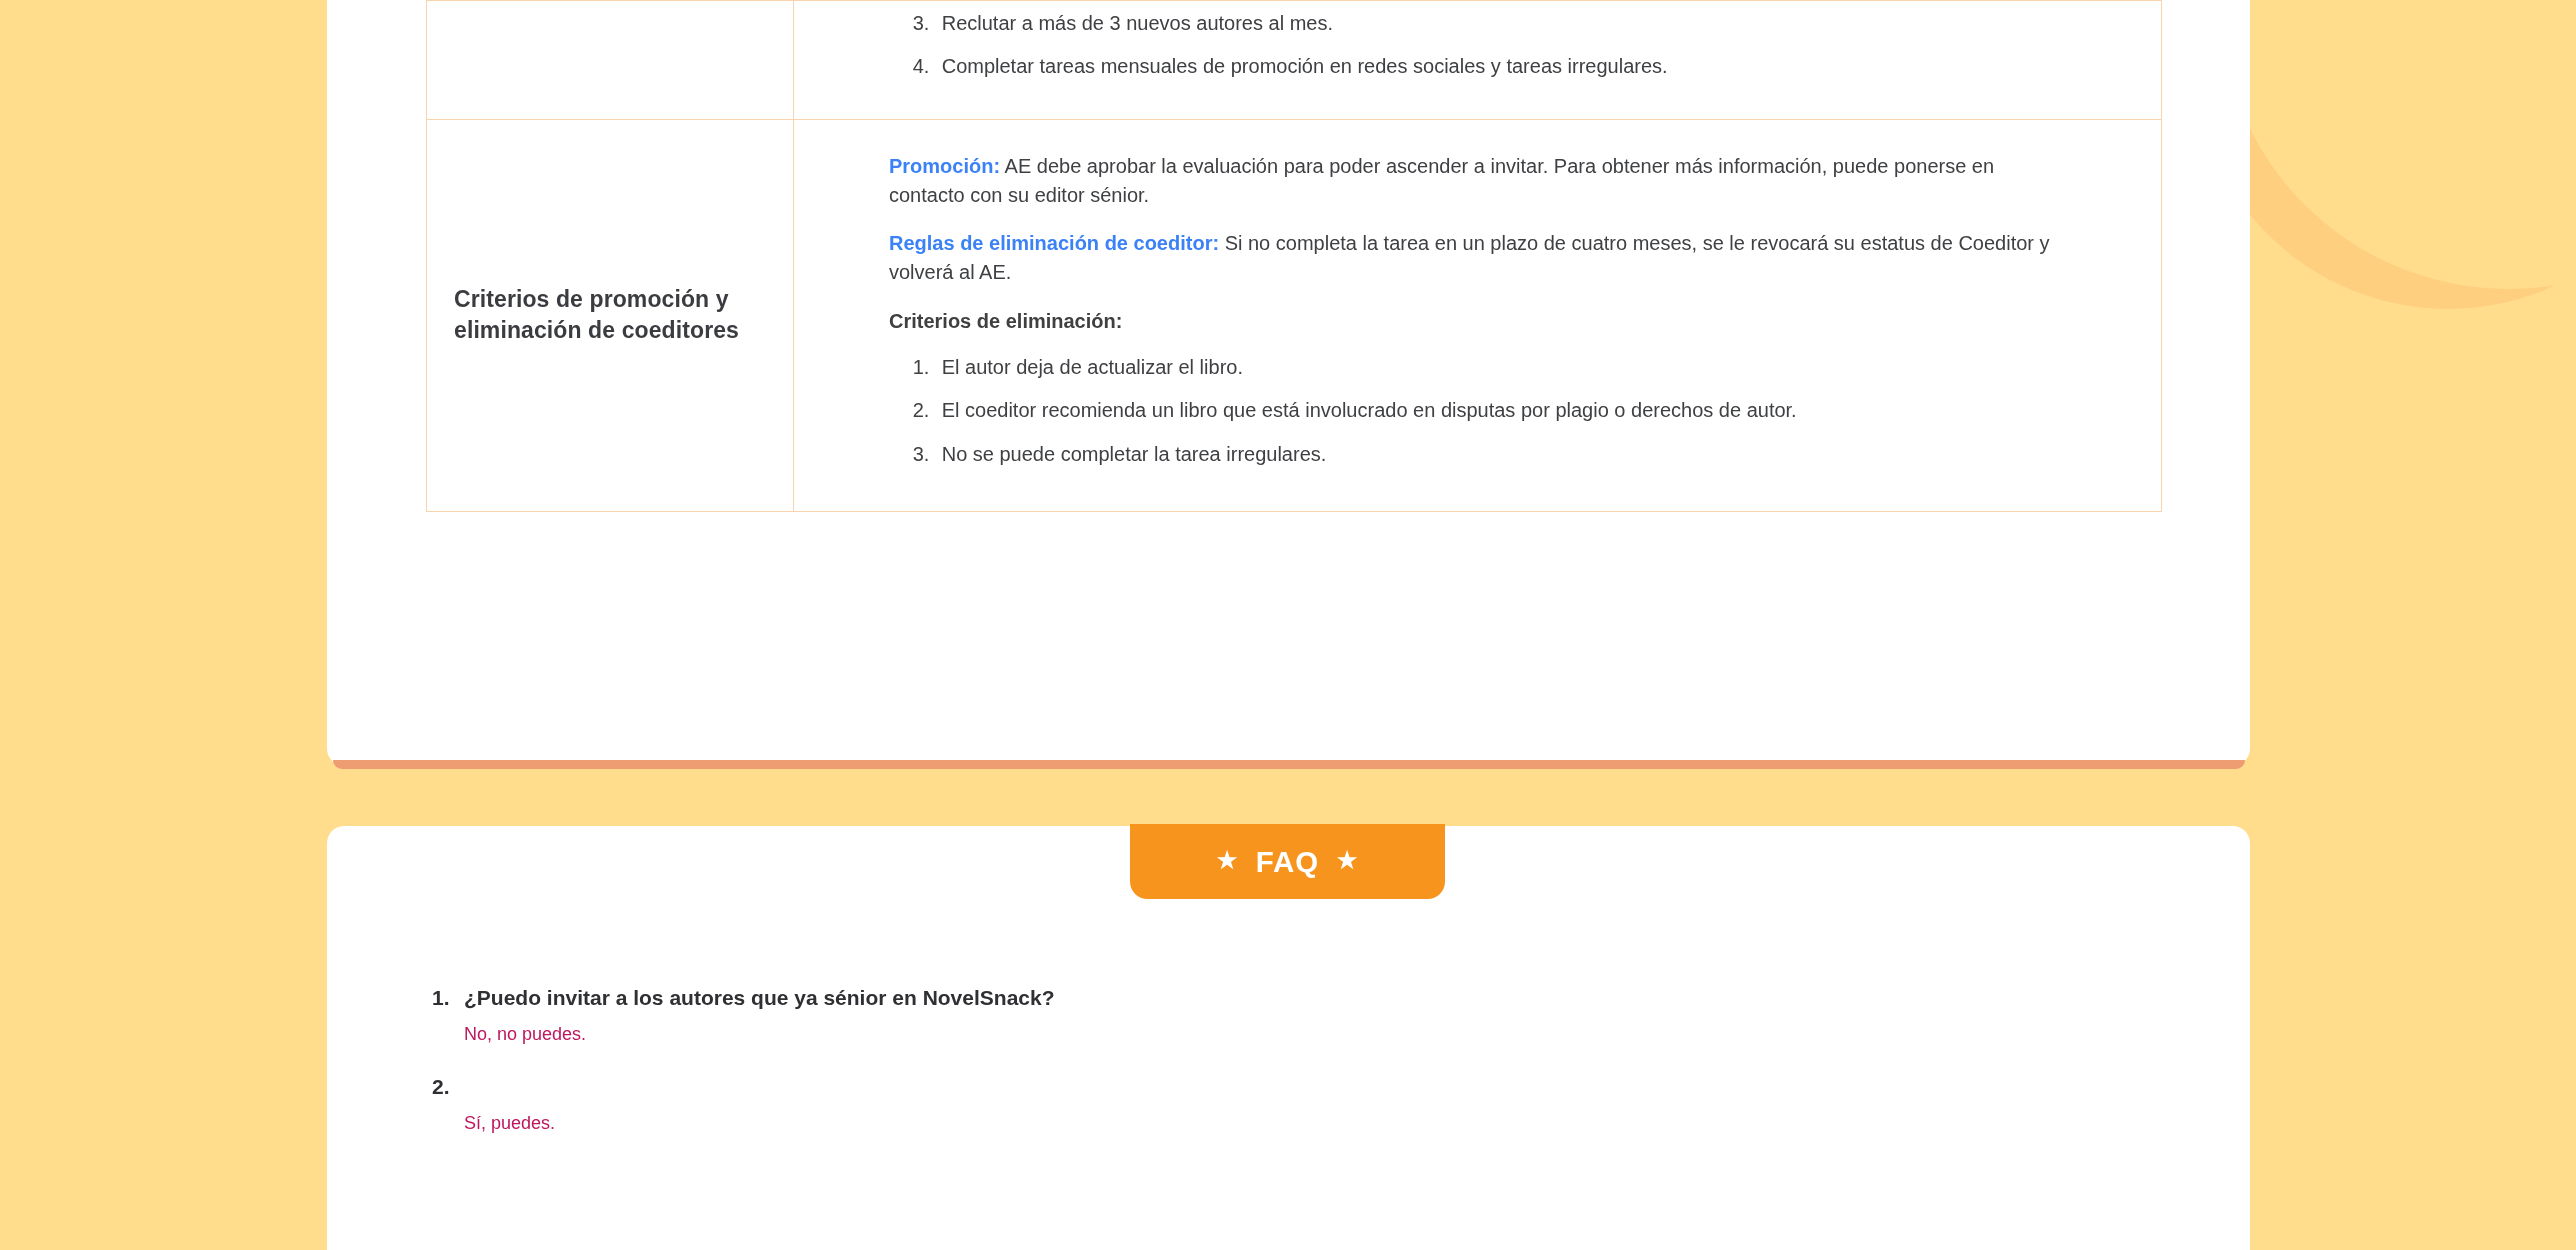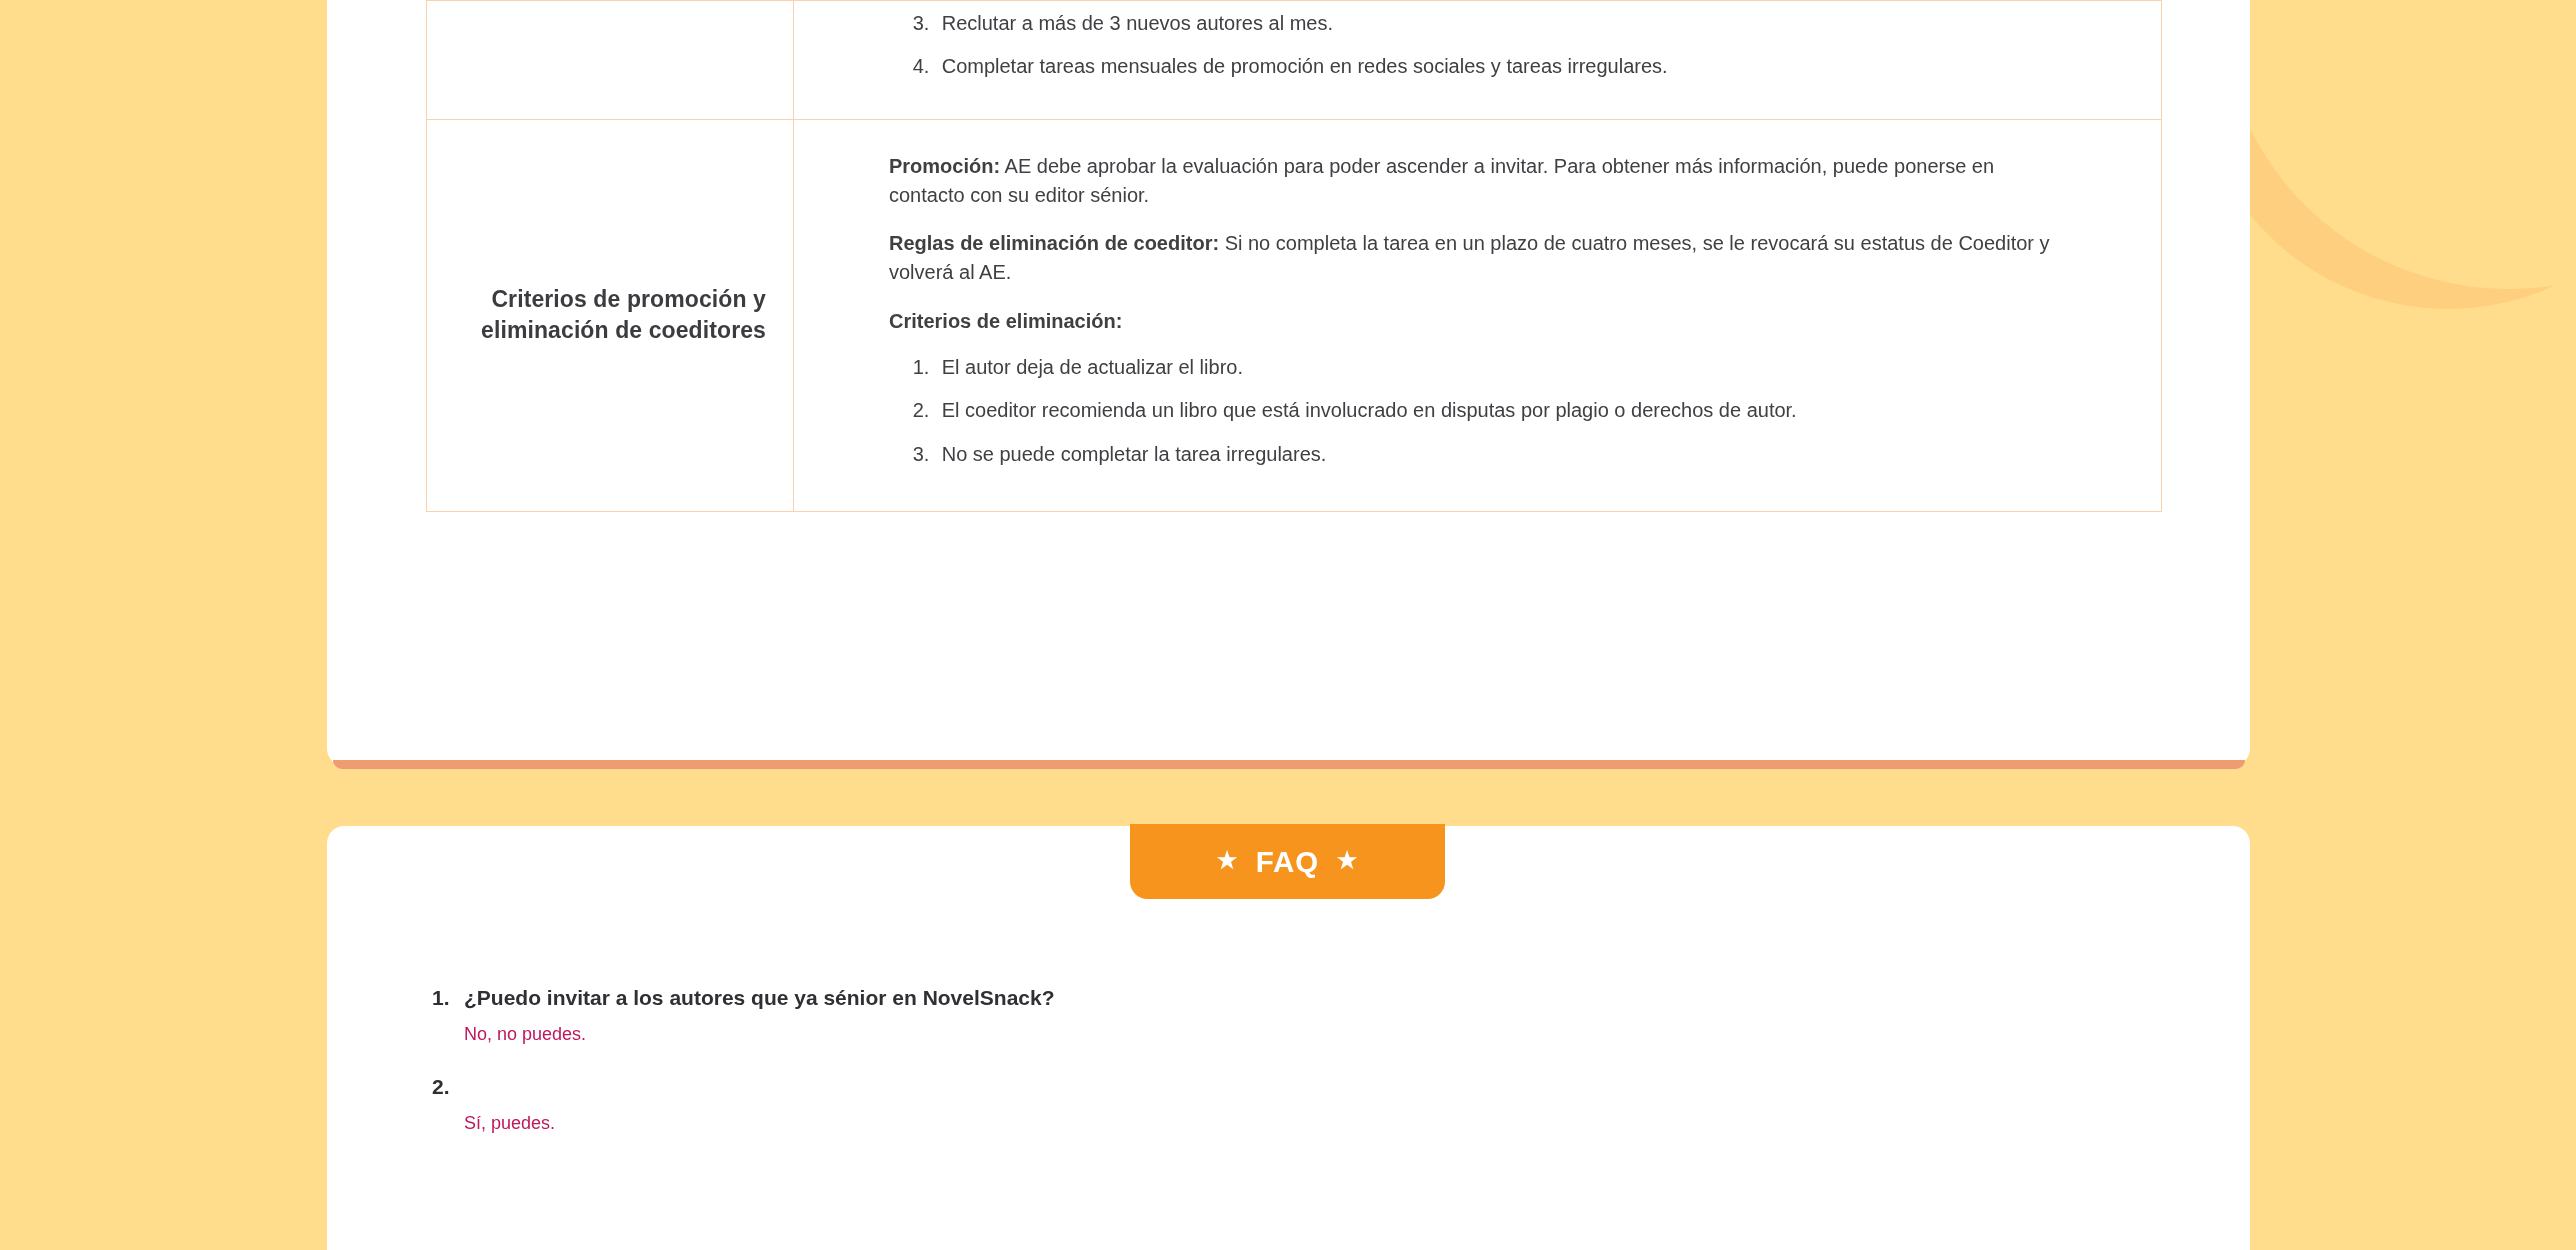--- a/index.html
+++ b/index.html
@@ -82,21 +82,21 @@
     border-collapse: collapse;
     table-layout: fixed;
   }
   .matrix td {
     border: 1.3px solid #f8d3ad;
     vertical-align: middle;
     padding: 0;
   }
   .matrix .col-label {
     width: 366px;
-    text-align: right;
+    text-align: left;
     vertical-align: middle;
     padding: 23px 27px;
   }
   .matrix .col-body {
     padding: 32px 94px 34px 95px;
     vertical-align: top;
   }
   .row-top .col-body { padding-top: 0; padding-bottom: 29.5px; }
   .row-top .col-label { padding: 0; }
 
@@ -129,21 +129,21 @@
 
   p.body-para {
     margin: 0 0 19px 0;
     font-size: 20px;
     line-height: 1.46;
     color: #3f4043;
   }
   p.body-para:last-child { margin-bottom: 0; }
   p.body-para b, .lead {
     font-weight: bold;
-    color: #404040;
+    color: #3b82f6;
   }
   .sub-head {
     margin: 0 0 17.4px 0;
     font-size: 20px;
     font-weight: bold;
     color: #404040;
     line-height: 1.46;
   }
 
   

